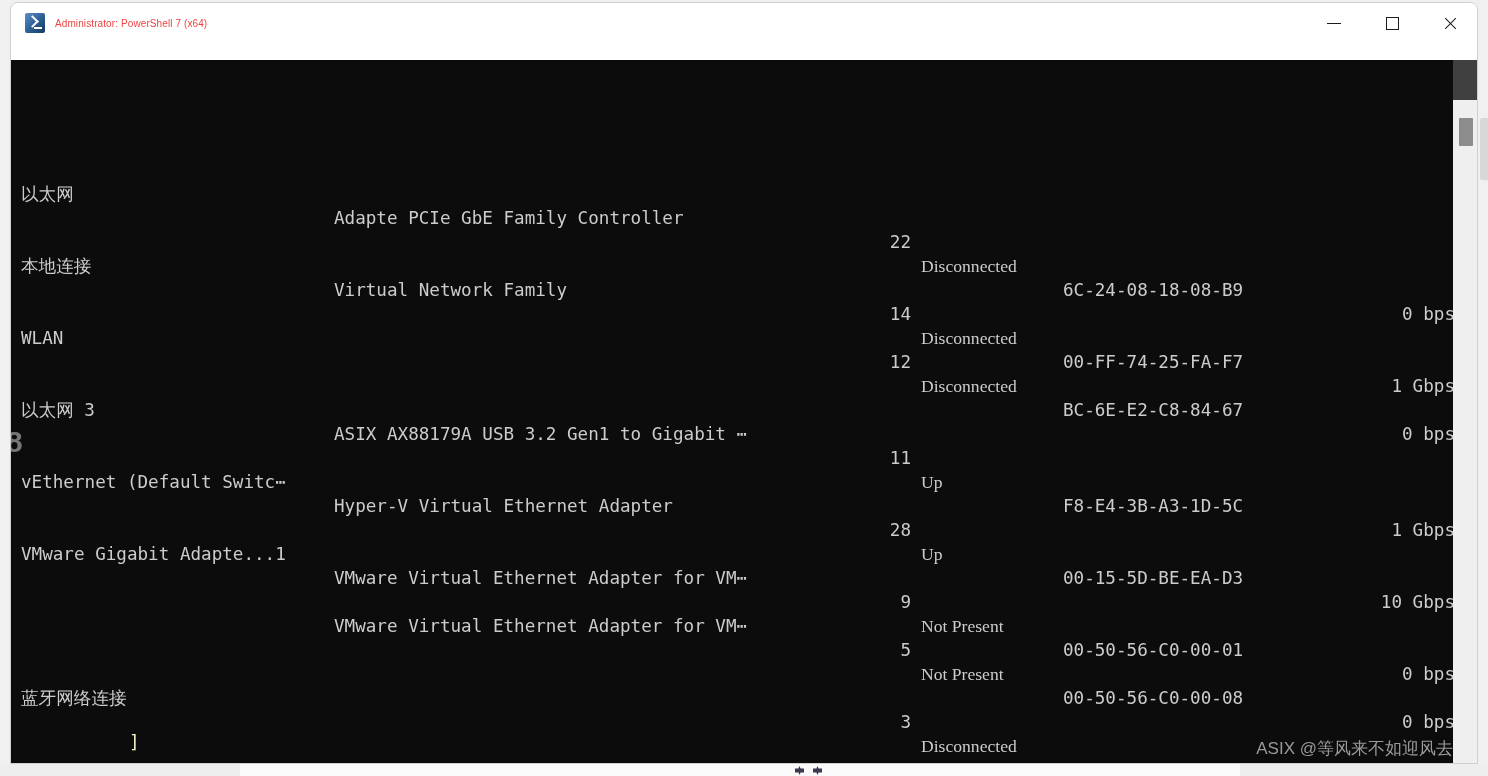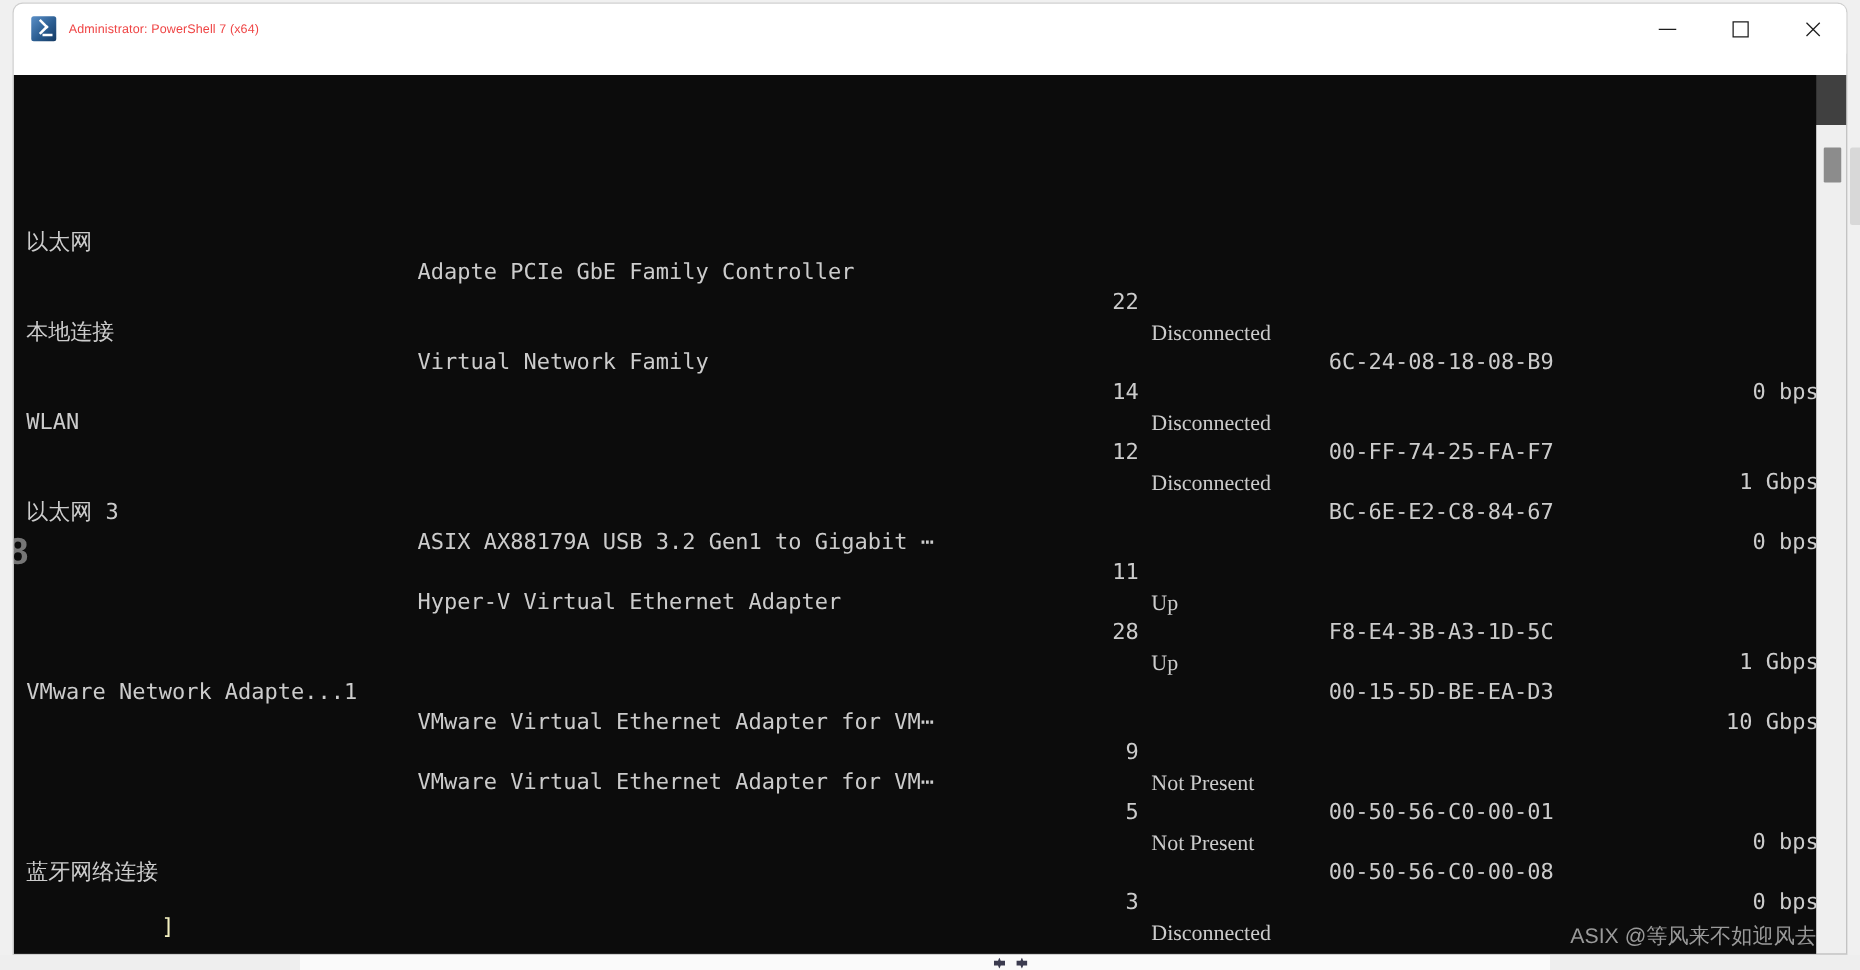--- a/index.html
+++ b/index.html
@@ -280,28 +280,29 @@
         </div>
         <div class="row">
           <span class="c-name">以太网 3</span>
           <span class="c-desc">ASIX AX88179A USB 3.2 Gen1 to Gigabit ⋯</span>
           <span class="c-idx">11</span>
           <span class="c-stat">Up</span>
           <span class="c-mac">F8-E4-3B-A3-1D-5C</span>
           <span class="c-speed">1 Gbps</span>
         </div>
         <div class="row">
+          <span class="c-name">vEthernet (Default Switc⋯</span>
           <span class="c-desc">Hyper-V Virtual Ethernet Adapter</span>
           <span class="c-idx">28</span>
           <span class="c-stat">Up</span>
           <span class="c-mac">00-15-5D-BE-EA-D3</span>
           <span class="c-speed">10 Gbps</span>
         </div>
         <div class="row">
-          <span class="c-name">VMware Network Adapte...1</span>
+          <span class="c-name">VMware Gigabit Adapte...1</span>
           <span class="c-desc">VMware Virtual Ethernet Adapter for VM⋯</span>
           <span class="c-idx">9</span>
           <span class="c-stat">Not Present</span>
           <span class="c-mac">00-50-56-C0-00-01</span>
           <span class="c-speed">0 bps</span>
         </div>
         <div class="row">
           <span class="c-desc">VMware Virtual Ethernet Adapter for VM⋯</span>
           <span class="c-idx">5</span>
           <span class="c-stat">Not Present</span>

